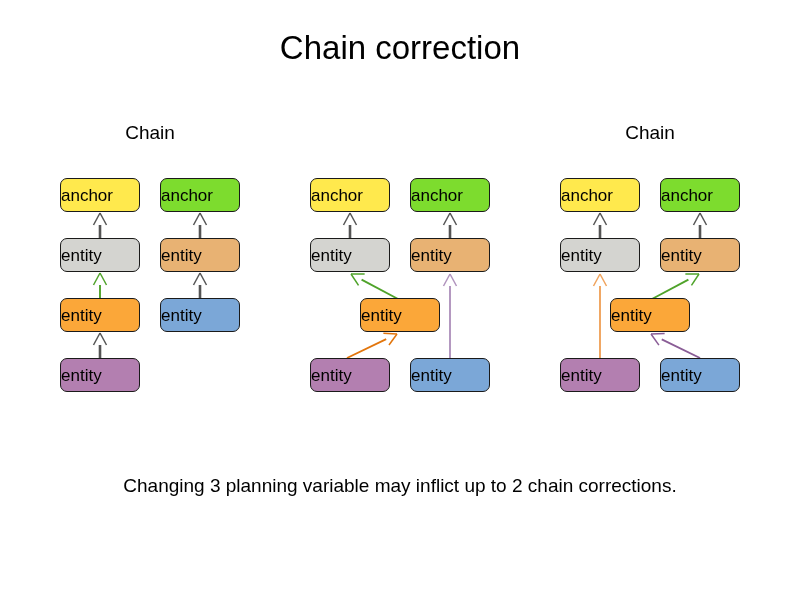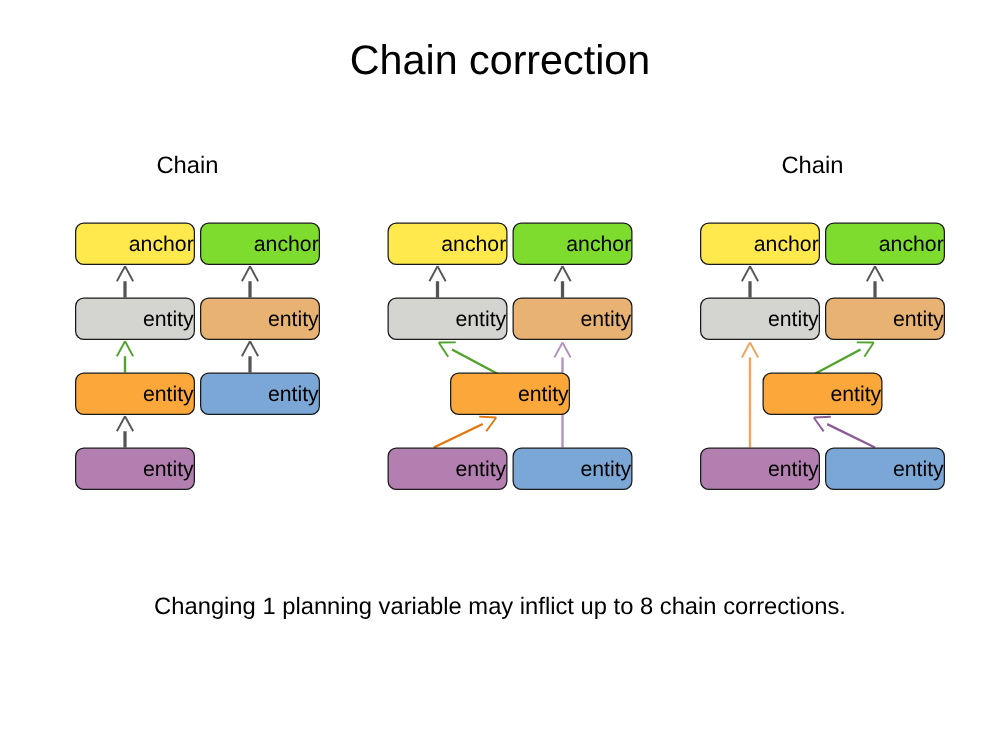--- a/index.html
+++ b/index.html
@@ -49,28 +49,28 @@
     top: 473px;
     width: 800px;
     text-align: center;
     font-size: 19px;
     line-height: 26px;
     color: #000;
   }
 
   .node {
     position: absolute;
-    width: 96px;
+    width: 80px;
     height: 34px;
     box-sizing: border-box;
     border: 1.4px solid #1a1a1a;
     border-radius: 7px;
     display: flex;
     align-items: center;
-    justify-content: flex-end;
+    justify-content: flex-start;
     font-size: 17px;
     line-height: 17px;
     color: #000;
     z-index: 3;
   }
   svg.arrows {
     position: absolute;
     left: 0; top: 0;
     width: 800px;
     height: 600px;
@@ -225,15 +225,15 @@
         <span>entity</span>
       </div>
       <div class="node" style="left: 560px; top: 358px; background: rgb(179, 127, 176);">
         <span>entity</span>
       </div>
       <div class="node" style="left: 660px; top: 358px; background: rgb(123, 167, 215);">
         <span>entity</span>
       </div>
     </div>
 
-  <div class="caption">Changing 1 planning variable may inflict up to 8 chain corrections.</div>
+  <div class="caption">Changing 3 planning variable may inflict up to 2 chain corrections.</div>
 
 </div>
 
 </body></html>

